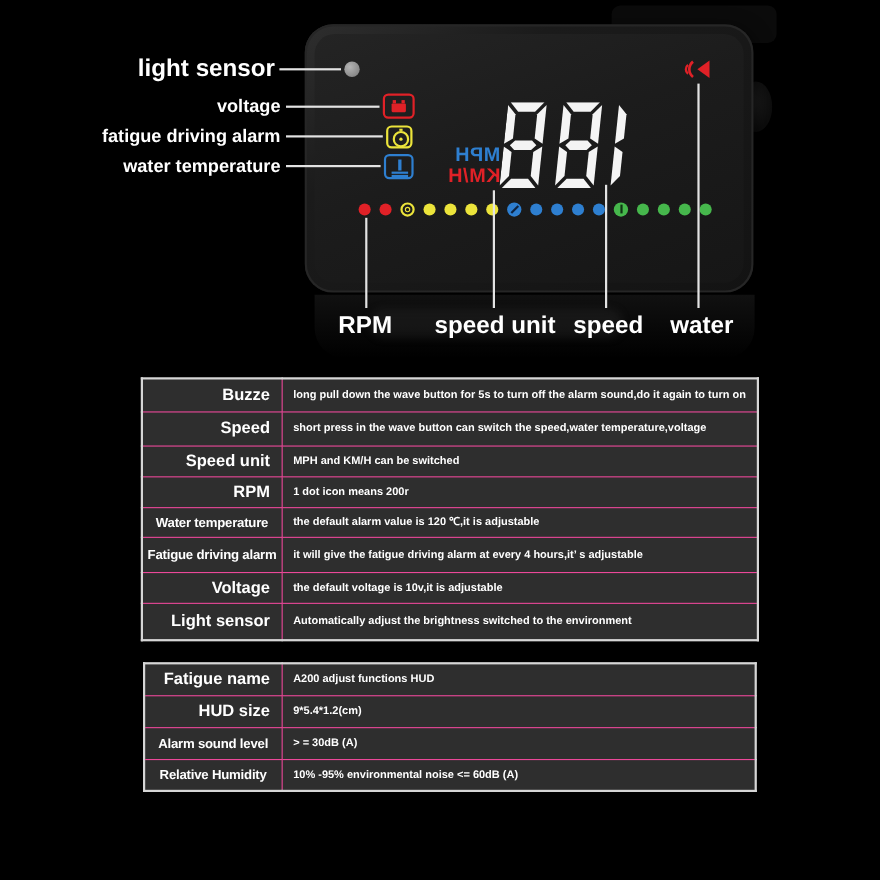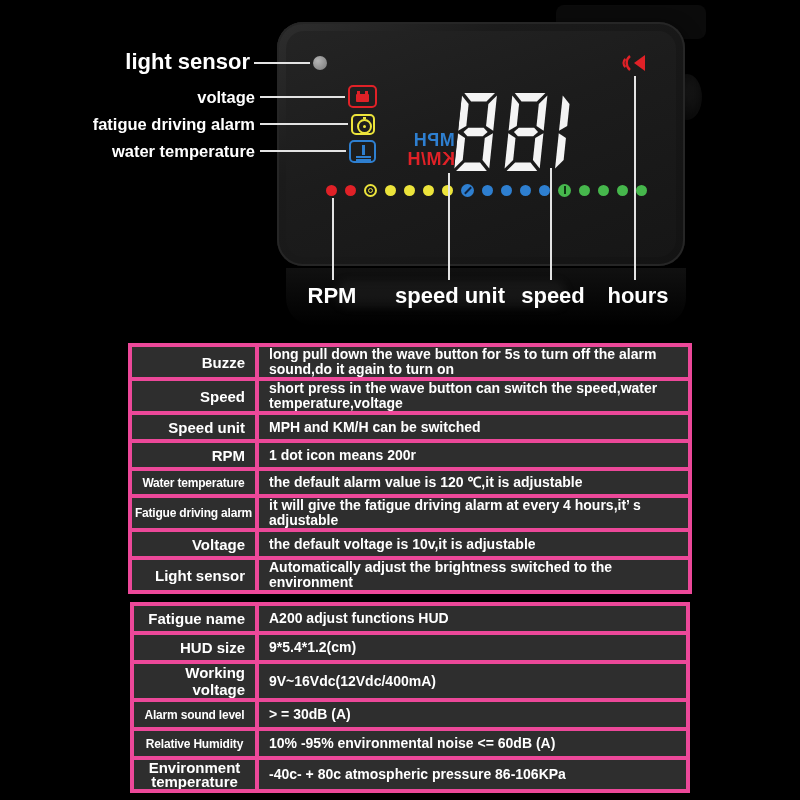--- a/index.html
+++ b/index.html
@@ -67,25 +67,25 @@
                       background:#0e2340;transform:rotate(45deg);}
   .marker.green{background:var(--c);}
   .marker.green::after{content:"";position:absolute;left:5.5px;top:2px;width:2px;height:8px;background:#0f3313;}
 
   
   .blbl{position:absolute;top:283px;color:#fff;font-weight:bold;font-size:22px;text-align:center;}
 
   
   table{border-collapse:collapse;background:#2e2e2e;color:#fff;table-layout:fixed;
         border:2px solid #d6d6d6;font-family:"Liberation Sans",sans-serif;}
-  td{border:4px solid #ec4899;vertical-align:middle;font-weight:bold;overflow:hidden;}
+  td{border:1px solid #ec4899;vertical-align:middle;font-weight:bold;overflow:hidden;}
   td.lab{text-align:right;padding:0 10px 0 4px;font-size:15px;}
   td.lab.cond{font-size:12px;text-align:center;padding:0 2px;letter-spacing:-.2px;white-space:nowrap;}
   td.lab.center2{text-align:center;line-height:14px;padding:0 2px;}
-  td.desc{text-align:left;padding:0 8px 0 10px;font-size:14px;line-height:15px;}
+  td.desc{text-align:left;padding:0 8px 0 10px;font-size:10px;line-height:15px;}
   #functions-table{position:absolute;left:128px;top:343px;width:560px;}
   #specs-table{position:absolute;left:130px;top:602px;width:556px;}
   tr.h27{height:27px;}tr.h28{height:28px;}tr.h29{height:29px;}tr.h30{height:30px;}
   tr.h31{height:31px;}tr.h32{height:32px;}tr.h33{height:33px;}tr.h34{height:34px;}
 </style>
 </head>
 <body>
 
 <div id="stage">
 
@@ -172,21 +172,21 @@
   <div class="hline" style="left:260px;top:123px;width:88px"></div>
   <div class="hline" style="left:260px;top:150px;width:86px"></div>
 
   <div class="vline" style="left:332px;top:198px;height:82px"></div>
   <div class="vline" style="left:448px;top:173px;height:107px"></div>
   <div class="vline" style="left:550px;top:168px;height:112px"></div>
   <div class="vline" style="left:634px;top:76px;height:204px"></div>
   <div class="blbl" style="left:292px;width:80px">RPM</div>
   <div class="blbl" style="left:380px;width:140px">speed unit</div>
   <div class="blbl" style="left:503px;width:100px">speed</div>
-  <div class="blbl" style="left:588px;width:100px">hours</div>
+  <div class="blbl" style="left:588px;width:100px">water</div>
 
   <table id="functions-table">
     <colgroup>
         <col style="width:127px">
         <col style="width:433px">
       </colgroup>
     <tbody>
         <tr class="h30">
           <td class="lab">Buzze</td>
           <td class="desc">long pull down the wave button for 5s to turn off the alarm sound,do it again to turn on</td>
@@ -230,31 +230,23 @@
     <tbody>
         <tr class="h29">
           <td class="lab">Fatigue name</td>
           <td class="desc">A200 adjust functions HUD</td>
         </tr>
     <tr class="h29">
           <td class="lab">HUD size</td>
           <td class="desc">9*5.4*1.2(cm)</td>
         </tr>
     <tr class="h29">
-          <td class="lab">Working voltage</td>
-          <td class="desc">9V~16Vdc(12Vdc/400mA)</td>
-        </tr>
-    <tr class="h29">
           <td class="lab cond">Alarm sound level</td>
           <td class="desc">&gt; = 30dB (A)</td>
         </tr>
     <tr class="h29">
           <td class="lab cond">Relative Humidity</td>
           <td class="desc">10% -95% environmental noise &lt;= 60dB (A)</td>
         </tr>
-    <tr class="h33">
-          <td class="lab center2">Environment temperature</td>
-          <td class="desc">-40c- + 80c atmospheric pressure 86-106KPa</td>
-        </tr>
   </tbody>
     </table>
 
 </div>
 
 </body></html>

